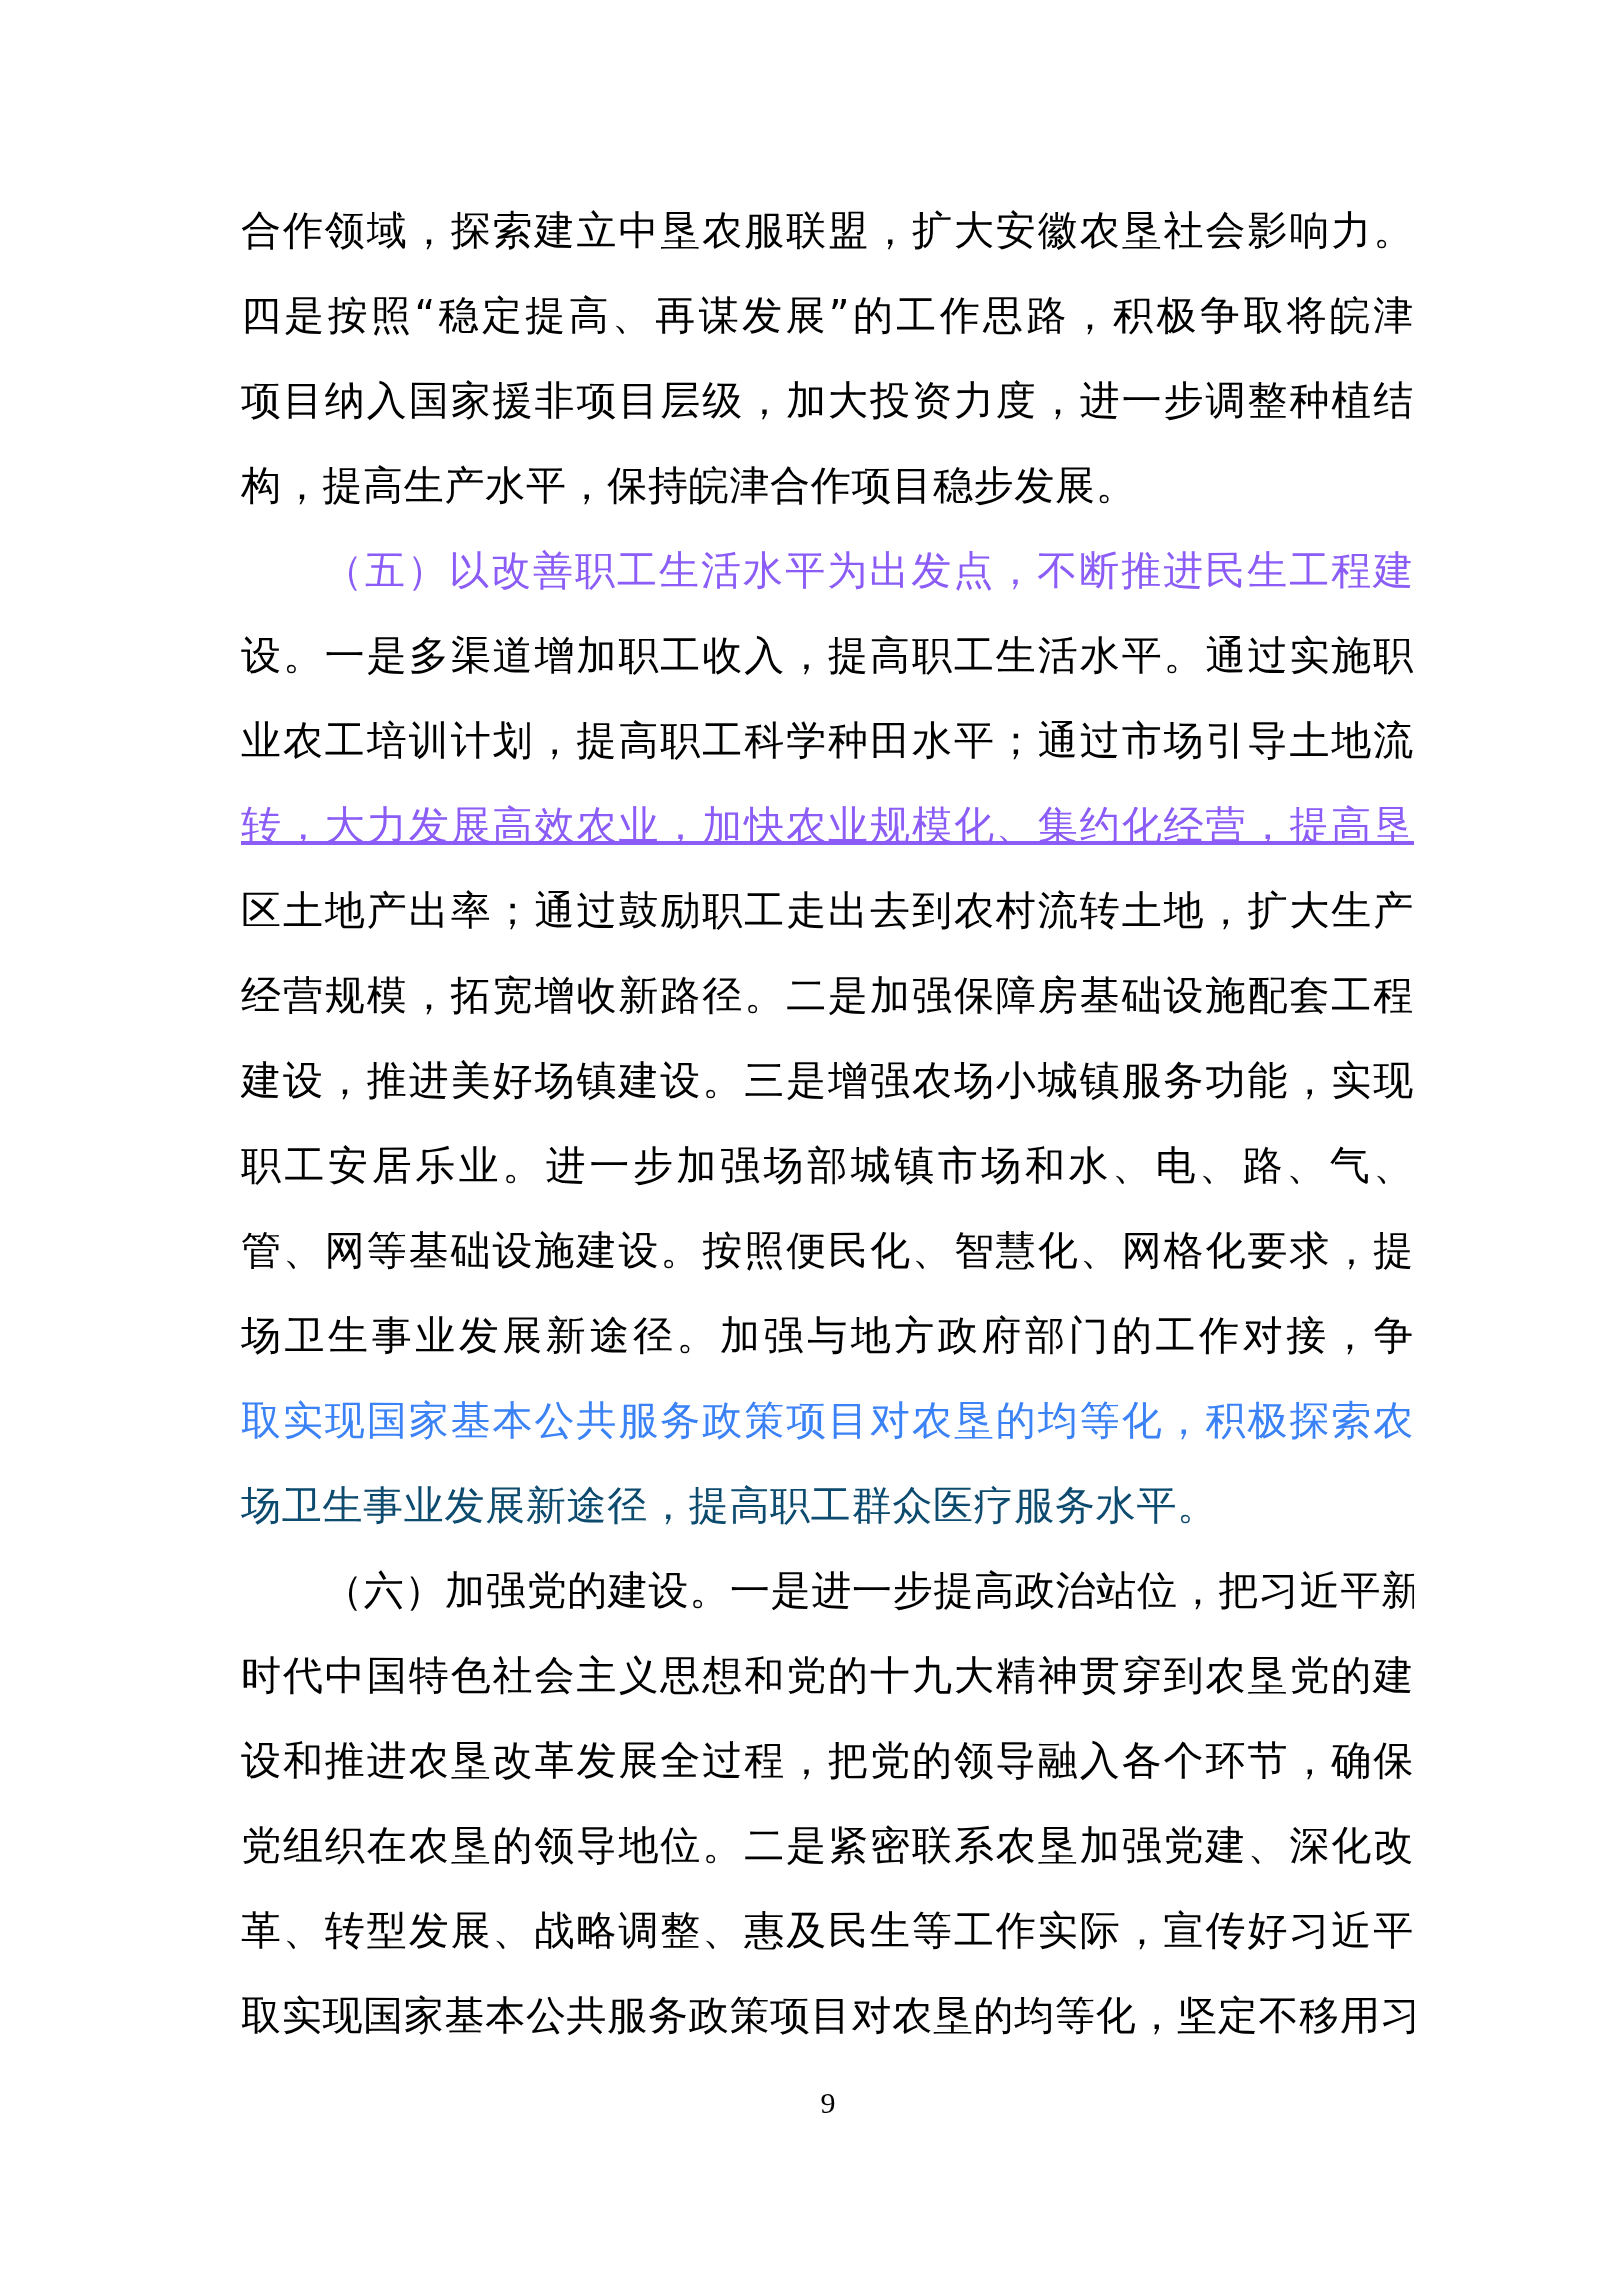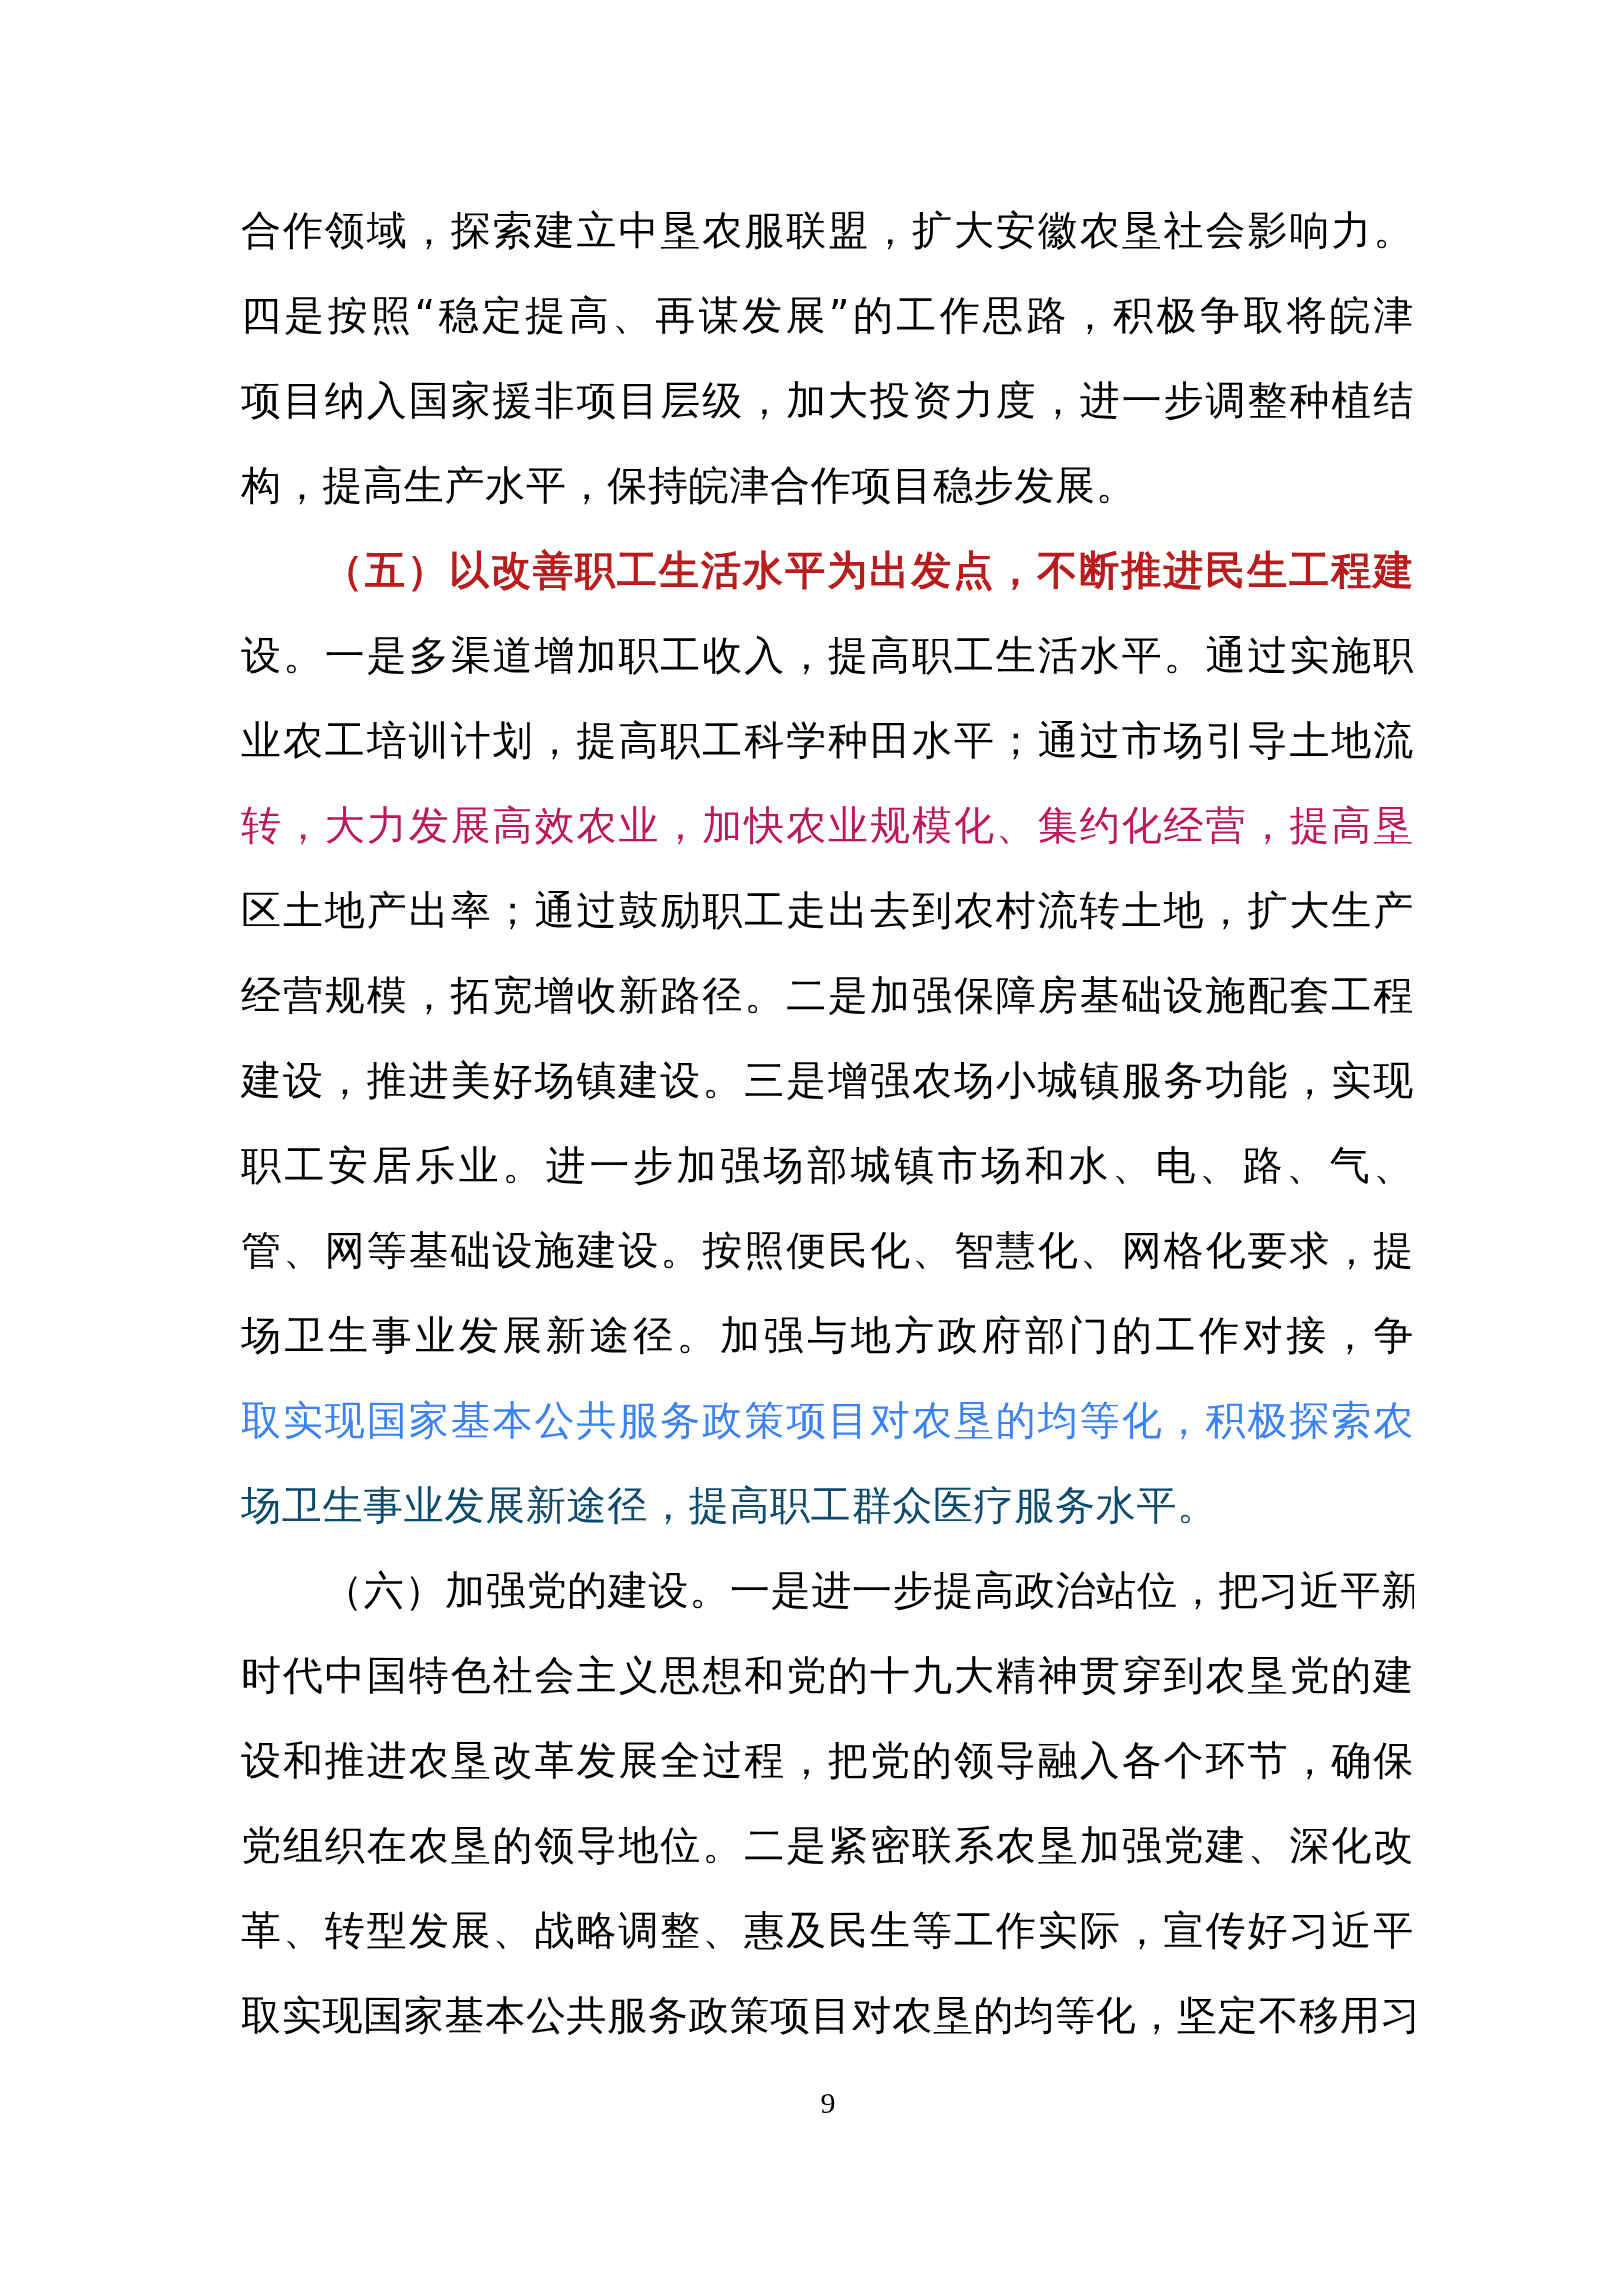--- a/index.html
+++ b/index.html
@@ -59,24 +59,24 @@
 </style>
 </head>
 <body style="background: rgb(255, 255, 255);">
 
 <div class="page" style="background: rgb(255, 255, 255);">
   <div class="textblock">
     <div class="line" style="color: rgb(0, 0, 0);">合作领域，探索建立中垦农服联盟，扩大安徽农垦社会影响力。</div>
     <div class="line" style="color: rgb(0, 0, 0);">四是按照“稳定提高、再谋发展”的工作思路，积极争取将皖津</div>
     <div class="line" style="color: rgb(0, 0, 0);">项目纳入国家援非项目层级，加大投资力度，进一步调整种植结</div>
     <div class="line end" style="color: rgb(0, 0, 0);">构，提高生产水平，保持皖津合作项目稳步发展。</div>
-    <div class="line indent" style="color: #b91c1c; font-weight: bold;">（五）以改善职工生活水平为出发点，不断推进民生工程建</div>
+    <div class="line indent" style="color: #8b5cf6;">（五）以改善职工生活水平为出发点，不断推进民生工程建</div>
     <div class="line" style="color: rgb(0, 0, 0);">设。一是多渠道增加职工收入，提高职工生活水平。通过实施职</div>
     <div class="line" style="color: rgb(0, 0, 0);">业农工培训计划，提高职工科学种田水平；通过市场引导土地流</div>
-    <div class="line" style="color: #be185d;">转，大力发展高效农业，加快农业规模化、集约化经营，提高垦</div>
+    <div class="line" style="color: #8b5cf6; text-decoration: underline;">转，大力发展高效农业，加快农业规模化、集约化经营，提高垦</div>
     <div class="line" style="color: rgb(0, 0, 0);">区土地产出率；通过鼓励职工走出去到农村流转土地，扩大生产</div>
     <div class="line" style="color: rgb(0, 0, 0);">经营规模，拓宽增收新路径。二是加强保障房基础设施配套工程</div>
     <div class="line" style="color: rgb(0, 0, 0);">建设，推进美好场镇建设。三是增强农场小城镇服务功能，实现</div>
     <div class="line" style="color: rgb(0, 0, 0);">职工安居乐业。进一步加强场部城镇市场和水、电、路、气、</div>
     <div class="line" style="color: rgb(0, 0, 0);">管、网等基础设施建设。按照便民化、智慧化、网格化要求，提</div>
     <div class="line" style="color: rgb(0, 0, 0);">场卫生事业发展新途径。加强与地方政府部门的工作对接，争</div>
     <div class="line" style="color: #3b82f6;">取实现国家基本公共服务政策项目对农垦的均等化，积极探索农</div>
     <div class="line end" style="color: #0c4a6e;">场卫生事业发展新途径，提高职工群众医疗服务水平。</div>
     <div class="line indent" style="color: rgb(0, 0, 0);">（六）加强党的建设。一是进一步提高政治站位，把习近平新</div>
     <div class="line" style="color: rgb(0, 0, 0);">时代中国特色社会主义思想和党的十九大精神贯穿到农垦党的建</div>

